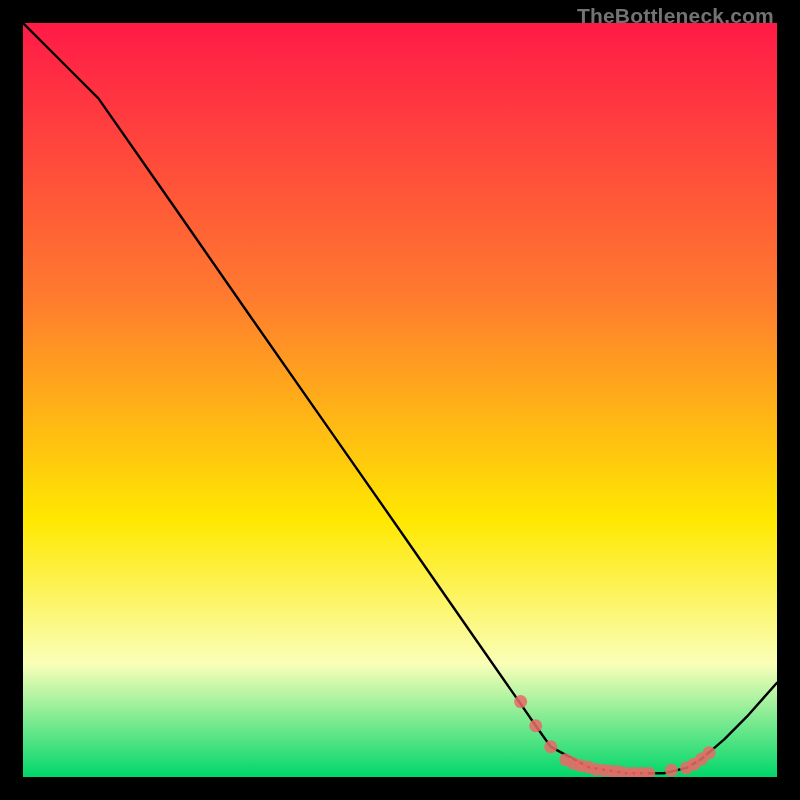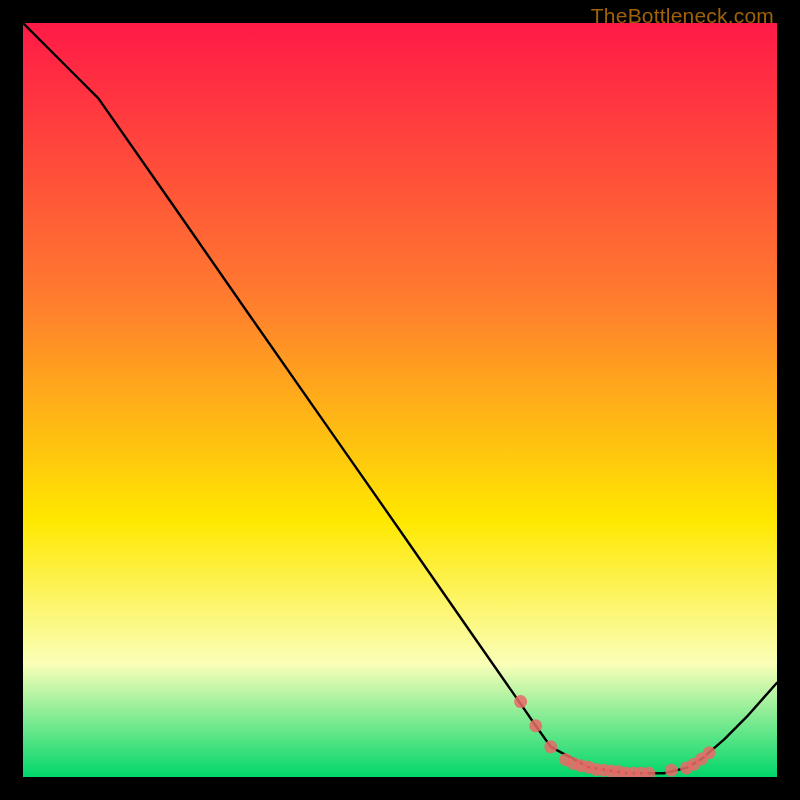--- a/index.html
+++ b/index.html
@@ -17,22 +17,22 @@
     width: 754px;
     height: 754px;
     background: #000;
   }
   .attribution {
     position: absolute;
     top: 4px;
     right: 26px;
     font-family: Arial, Helvetica, sans-serif;
     font-size: 21px;
-    font-weight: 400;
-    color: #a16207;
+    font-weight: 700;
+    color: #737373;
     letter-spacing: 0.2px;
   }
   svg {
     display: block;
     width: 754px;
     height: 754px;
   }
   .curve {
     fill: none;
     stroke: #000000;

